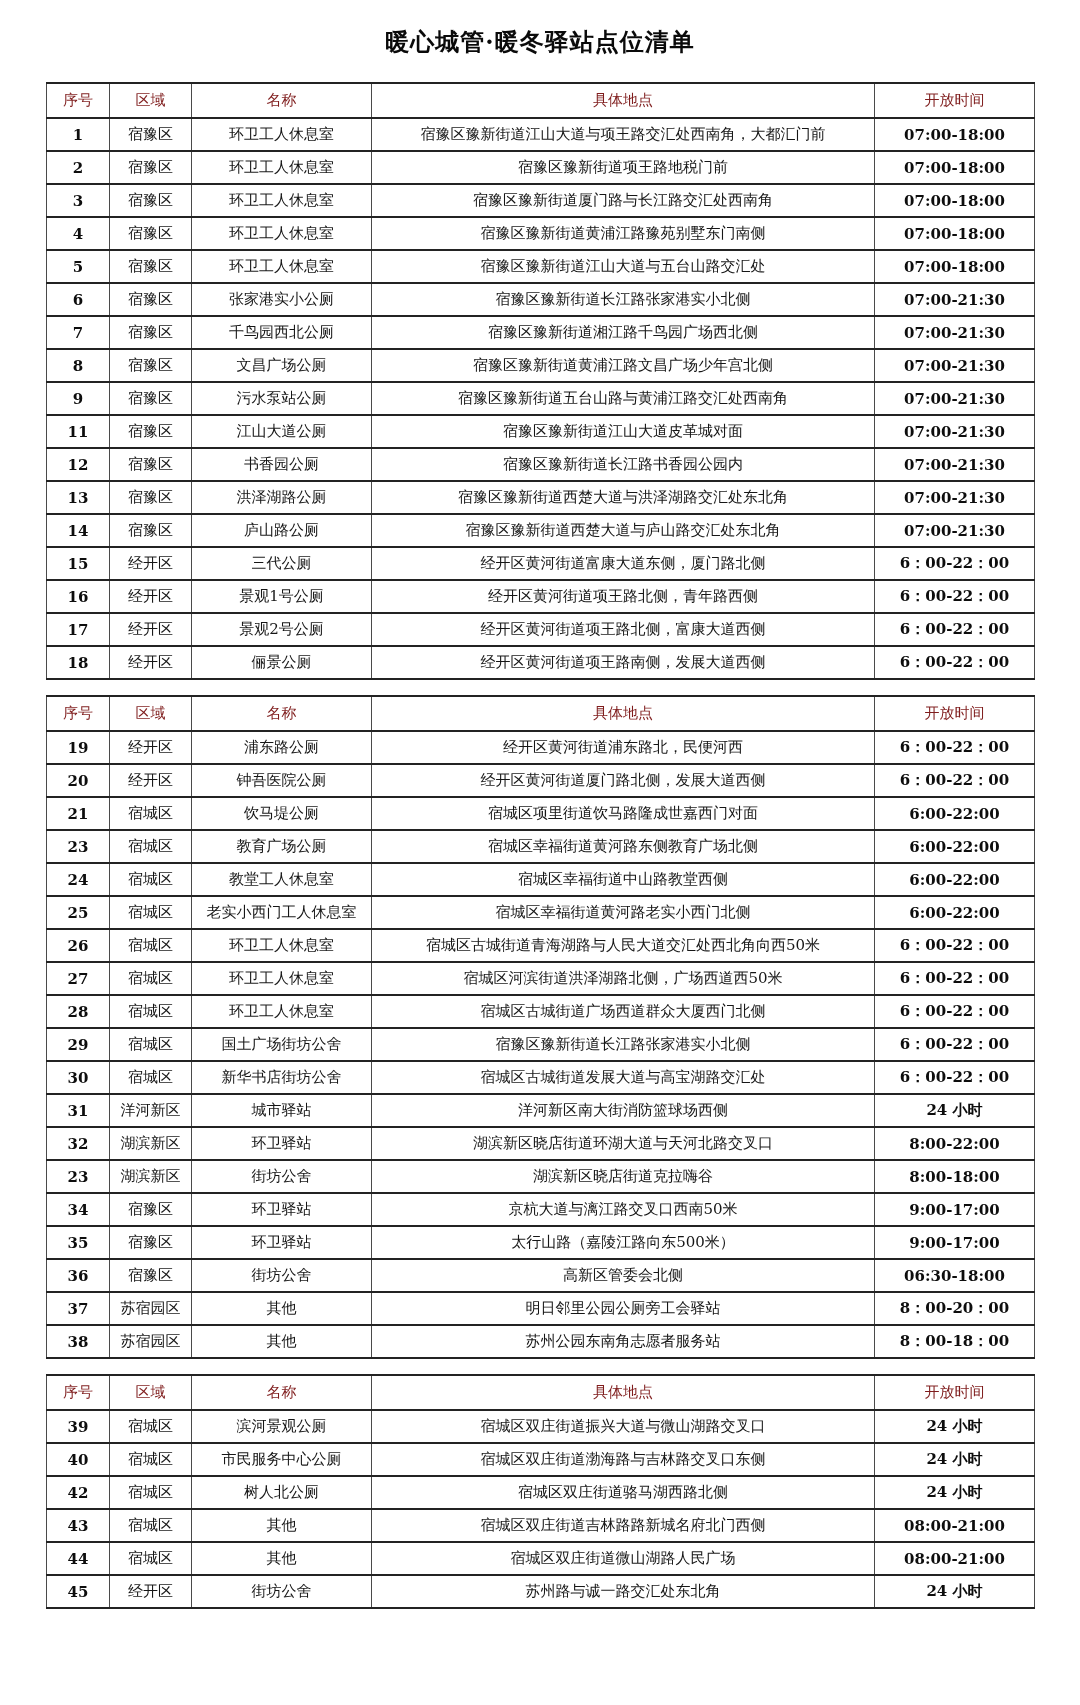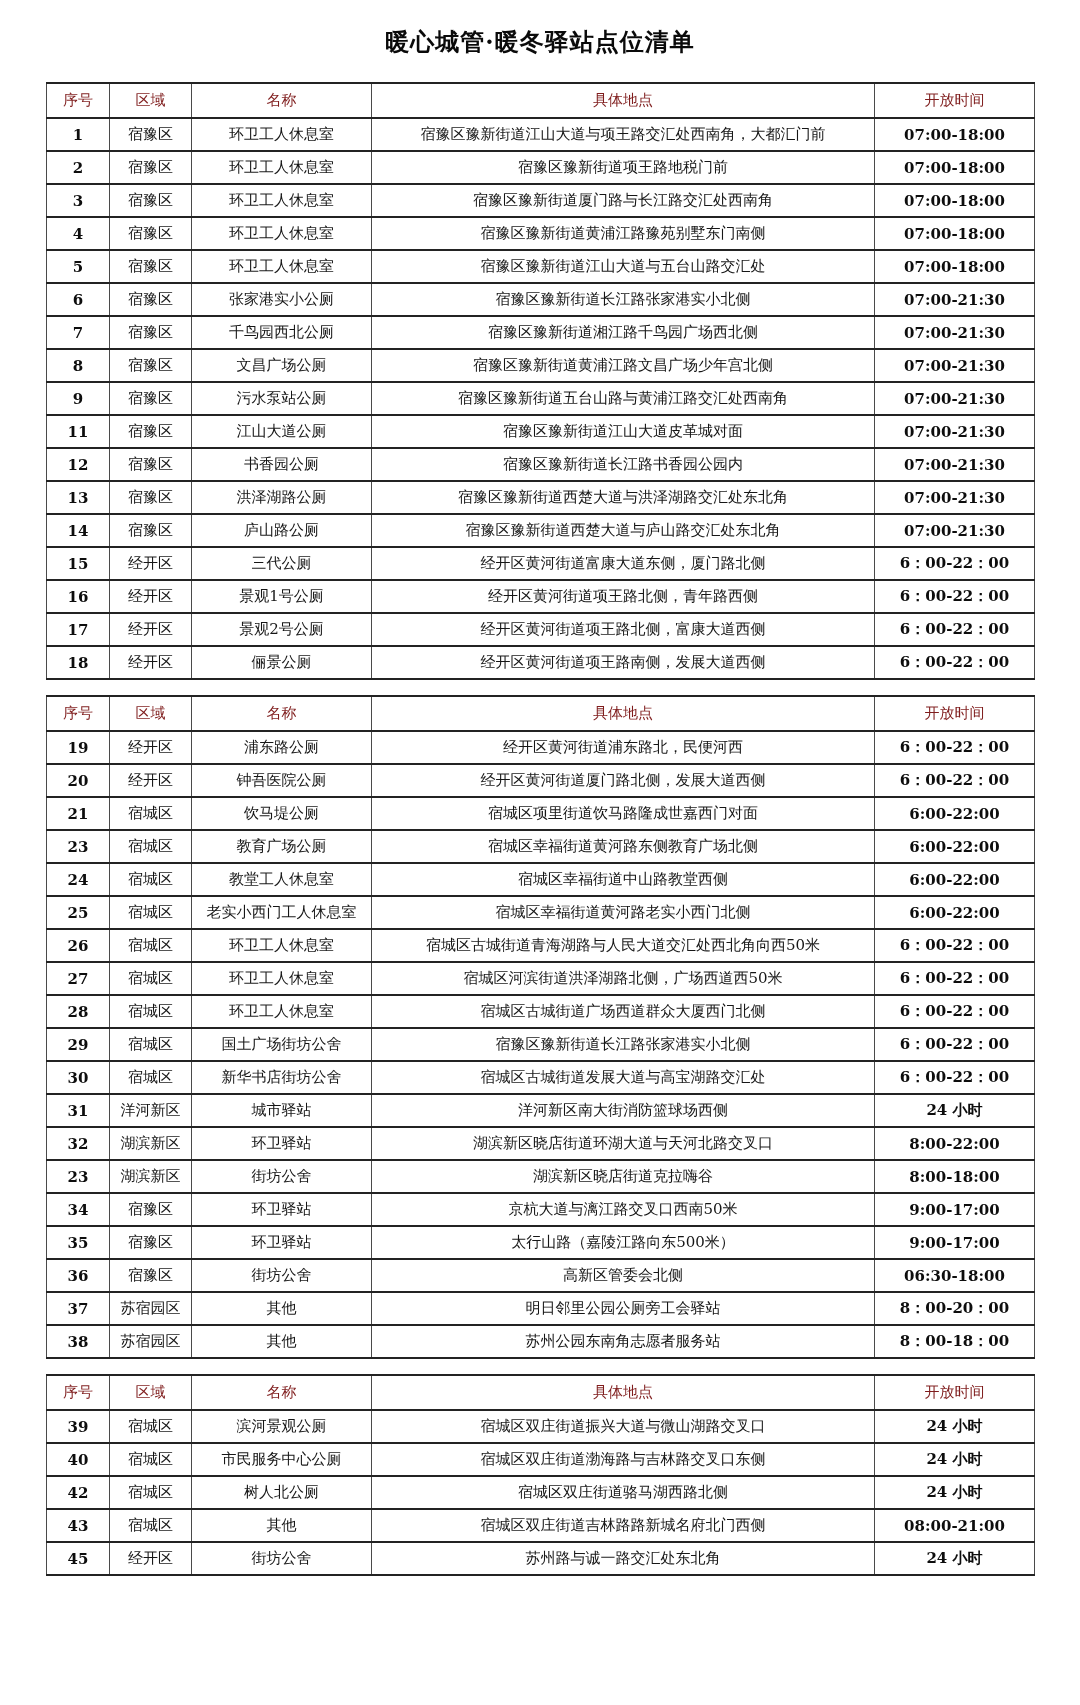--- a/index.html
+++ b/index.html
@@ -395,20 +395,27 @@
             <td class="hours">24 小时</td>
           </tr>
           <tr>
             <td class="no">43</td>
             <td class="region">宿城区</td>
             <td class="name">其他</td>
             <td class="address">宿城区双庄街道吉林路路新城名府北门西侧</td>
             <td class="hours">08:00-21:00</td>
           </tr>
           <tr>
+            <td class="no">44</td>
+            <td class="region">宿城区</td>
+            <td class="name">其他</td>
+            <td class="address">宿城区双庄街道微山湖路人民广场</td>
+            <td class="hours">08:00-21:00</td>
+          </tr>
+          <tr>
             <td class="no">45</td>
             <td class="region">经开区</td>
             <td class="name">街坊公舍</td>
             <td class="address">苏州路与诚一路交汇处东北角</td>
             <td class="hours">24 小时</td>
           </tr>
         </tbody>
       </table>
     </div>
 </div>

